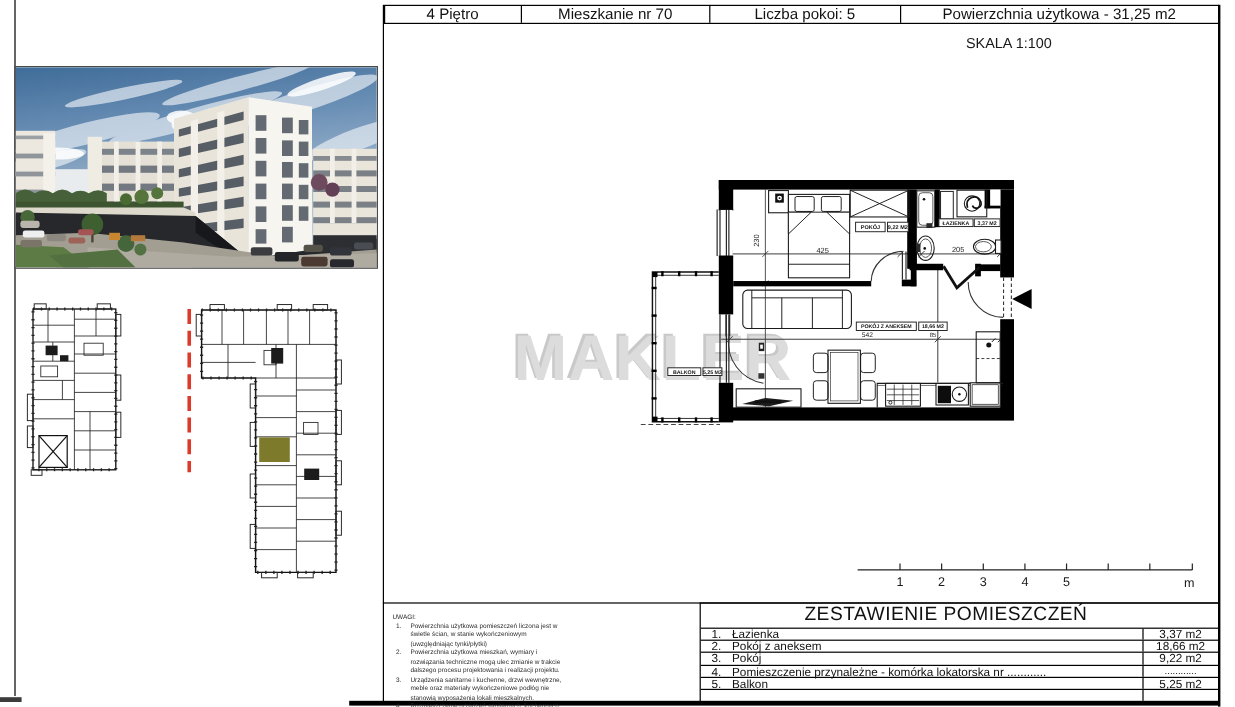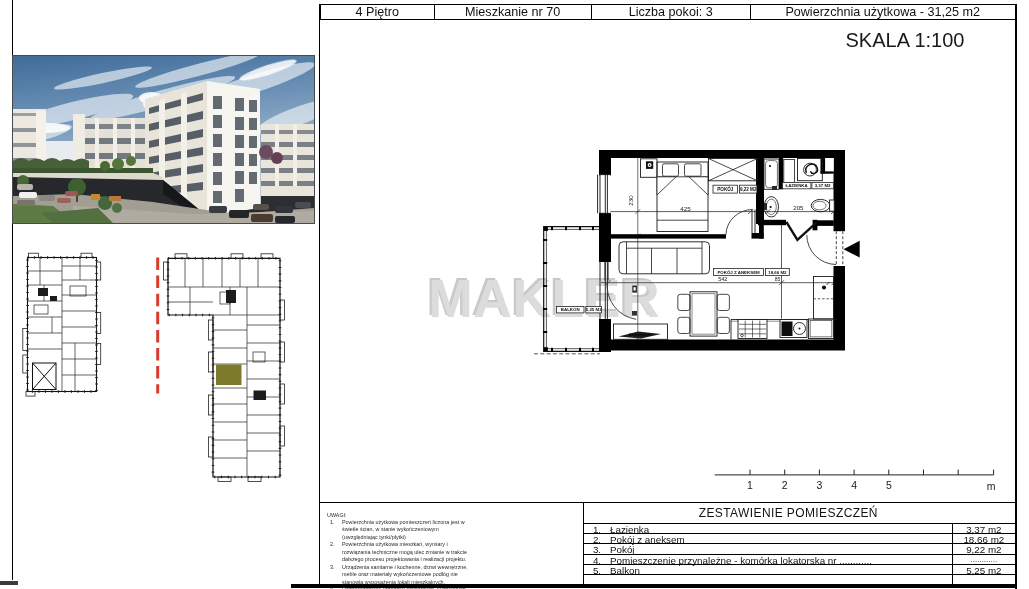--- a/index.html
+++ b/index.html
@@ -28,38 +28,38 @@
 <div class="abs" style="left:291px;top:584px;width:725px;height:4.4px;background:#000"></div>
 
 <div class="abs" style="left:0;top:580.5px;width:18px;height:4.5px;background:#3c3c3c"></div>
 
 <div class="abs" style="left:319.7px;top:3.5px;width:696px;height:16.8px;border:1.4px solid #000;display:flex;font-size:12.6px;color:#111">
 
   <div style="width:114px;border-right:1.2px solid #000;display:flex;align-items:center;justify-content:center">4 Piętro</div>
 
   <div style="width:157px;border-right:1.2px solid #000;display:flex;align-items:center;justify-content:center">Mieszkanie nr 70</div>
 
-  <div style="width:159px;border-right:1.2px solid #000;display:flex;align-items:center;justify-content:center">Liczba pokoi: 3</div>
+  <div style="width:159px;border-right:1.2px solid #000;display:flex;align-items:center;justify-content:center">Liczba pokoi: 5</div>
 
   <div style="flex:1;display:flex;align-items:center;justify-content:center">Powierzchnia użytkowa - 31,25 m2</div>
 </div>
 
-<div class="abs" style="left:805px;top:28.5px;width:200px;text-align:center;font-size:20px;color:#1a1a1a">SKALA 1:100</div>
+<div class="abs" style="left:805px;top:28.5px;width:200px;text-align:left;font-size:12px;color:#1a1a1a">SKALA 1:100</div>
 
 <div class="abs" style="left:327px;top:511.5px;width:150px;font-size:5.4px;line-height:7.45px;color:#2b2b2b">
   <div>UWAGI:</div>
   <div style="position:relative;padding-left:15px"><span style="position:absolute;left:3px">1.</span>Powierzchnia użytkowa pomieszczeń liczona jest w<br>świetle ścian, w stanie wykończeniowym<br>(uwzględniając tynki/płytki)</div>
   <div style="position:relative;padding-left:15px"><span style="position:absolute;left:3px">2.</span>Powierzchnia użytkowa mieszkań, wymiary i<br>rozwiązania techniczne mogą ulec zmianie w trakcie<br>dalszego procesu projektowania i realizacji projektu.</div>
   <div style="position:relative;padding-left:15px"><span style="position:absolute;left:3px">3.</span>Urządzenia sanitarne i kuchenne, drzwi wewnętrzne,<br>meble oraz materiały wykończeniowe podłóg nie<br>stanowią wyposażenia lokali mieszkalnych.</div>
   <div style="position:relative;padding-left:15px"><span style="position:absolute;left:3px">4.</span>Rozmieszczenie urządzeń sanitarnych, kuchennych</div>
 </div>
 
 <div class="abs" style="left:583px;top:502px;width:432.6px;height:84px;border:1.3px solid #000;font-size:9.8px;color:#111">
 
-  <div style="height:20.5px;border-bottom:1.2px solid #000;display:flex;align-items:center;justify-content:center;font-size:12px;letter-spacing:0.4px;padding-right:22px">ZESTAWIENIE POMIESZCZEŃ</div>
+  <div style="height:20.5px;border-bottom:1.2px solid #000;display:flex;align-items:center;justify-content:center;font-size:16px;letter-spacing:0.4px;padding-right:22px">ZESTAWIENIE POMIESZCZEŃ</div>
 
   <div style="height:10.4px;border-bottom:1px solid #000;display:flex">
       <span style="width:26px;text-align:center">1.</span>
       <span style="flex:1">Łazienka</span>
       <span style="width:62.5px;border-left:1px solid #000;text-align:center">3,37 m2</span>
     </div>
 
   <div style="height:10.4px;border-bottom:1px solid #000;display:flex">
       <span style="width:26px;text-align:center">2.</span>
       <span style="flex:1">Pokój z aneksem</span>

